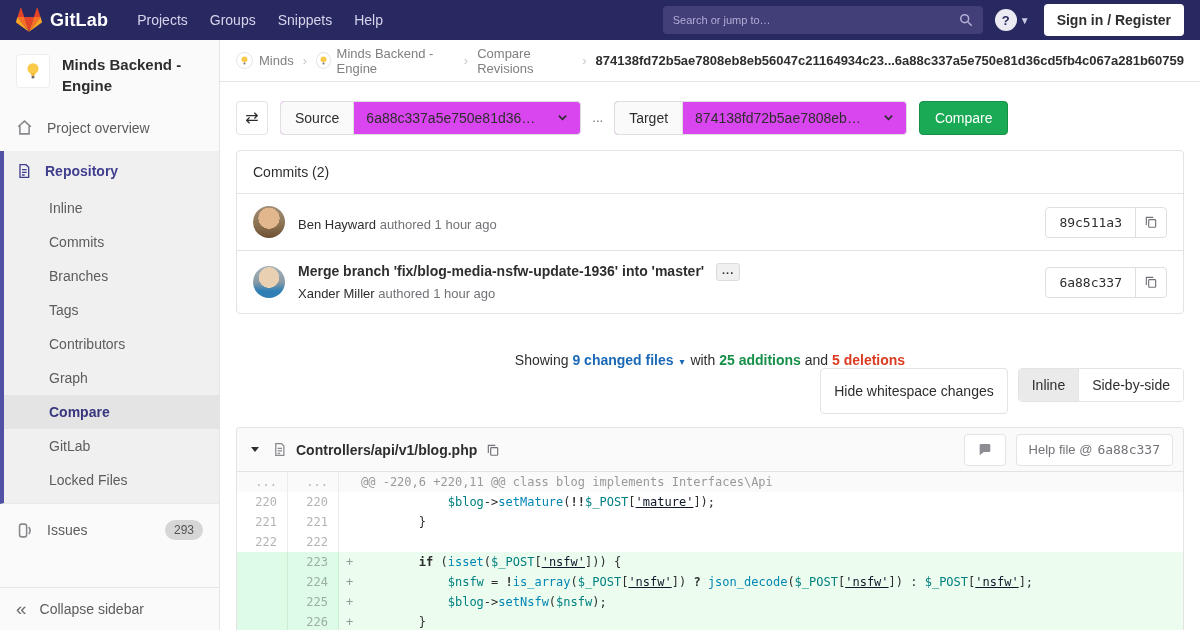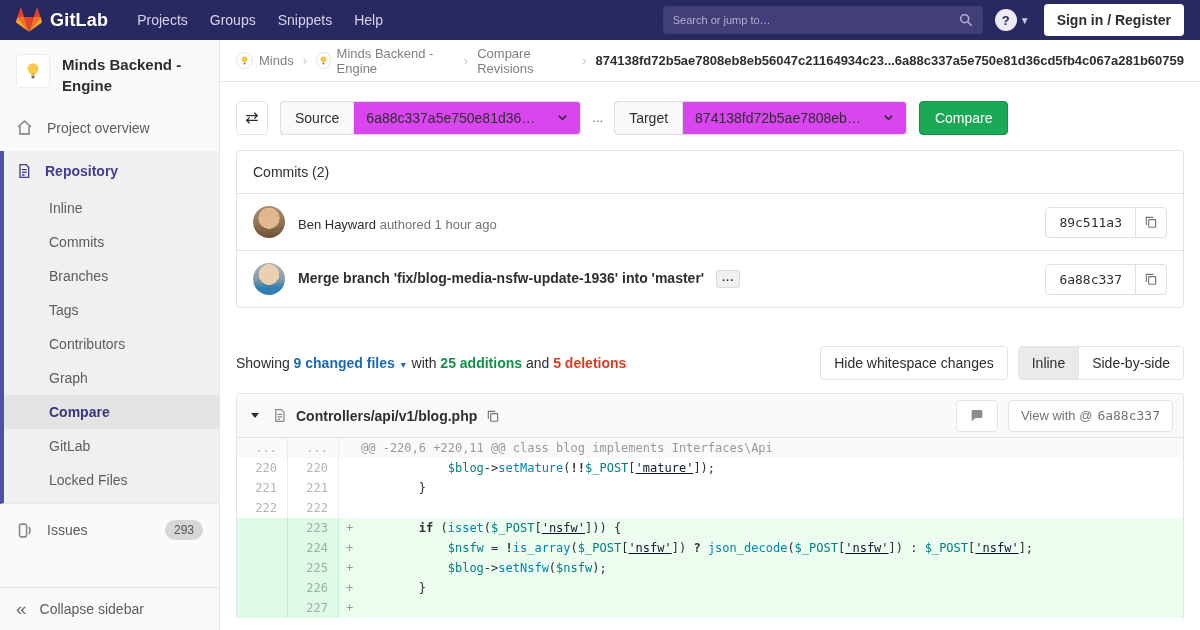--- a/index.html
+++ b/index.html
@@ -73,27 +73,27 @@
   .avatar.a2 { background: radial-gradient(circle at 50% 36%, #e9d0b2 0 39%, rgba(0,0,0,0) 40%), linear-gradient(180deg,#a7b4ba 0%, #8a9ba5 50%, #2f7fb5 78%); }
   .commit-title { font-weight:700; font-size:14px; }
   .ellipsis-btn { background:#f0f0f0; border:1px solid #dbdbdb; border-radius:3px; font-size:11px; line-height:8px; padding:2px 5px 6px; margin-left:8px; color:#2e2e2e; cursor:pointer; vertical-align:middle; font-weight:700; letter-spacing:1px; }
   .commit-meta { font-size:13px; color:#737278; margin-top:5px; }
   .commit-meta .author { color:#2e2e2e; }
   .sha-group { margin-left:auto; display:flex; border:1px solid #dfdfdf; border-radius:4px; overflow:hidden; height:31px; background:#fff; flex-shrink:0; }
   .sha-text { padding:0 13px; display:flex; align-items:center; font-family:"DejaVu Sans Mono",monospace; font-size:13px; }
   .copy-seg { border-left:1px solid #dfdfdf; width:31px; display:flex; align-items:center; justify-content:center; cursor:pointer; }
 
   
-  .summary-row { display:flex; align-items:center; margin-top:38px; font-size:14px; }
+  .summary-row { display:flex; align-items:center; margin-top:38px; font-size:14px;flex-direction:column; }
   .t-files { color:#1b69b6; font-weight:700; cursor:pointer; }
   .t-caret { color:#1b69b6; font-size:10px; margin:0 2px; cursor:pointer; }
   .t-add { color:#168f48; font-weight:700; }
   .t-del { color:#db3b21; font-weight:700; }
   .right-controls { margin-left:auto; display:flex; gap:10px; }
-  .ws-btn { border:1px solid #e3e3e3; background:#fff; border-radius:4px; padding:0 13px; height:34px; font-size:14px; color:#2e2e2e; cursor:pointer; font-family:"Liberation Sans",sans-serif; }
+  .ws-btn { border:1px solid #e3e3e3; background:#fff; border-radius:4px; padding:0 13px; height:46px; font-size:14px; color:#2e2e2e; cursor:pointer; font-family:"Liberation Sans",sans-serif; }
   .toggle-group { display:flex; border:1px solid #e3e3e3; border-radius:4px; overflow:hidden; height:34px; }
   .toggle { padding:0 13px; display:flex; align-items:center; font-size:14px; background:#fff; cursor:pointer; }
   .toggle.active { background:#eaeaea; border-right:1px solid #e3e3e3; }
 
   
   .file-panel { margin-top:13px; border:1px solid #e3e3e3; border-bottom:none; border-radius:4px 4px 0 0; }
   .file-head { background:#fafafa; border-bottom:1px solid #e3e3e3; border-radius:4px 4px 0 0; display:flex; align-items:center; gap:9px; padding:6px 10px; height:44px; }
   .caret-down { width:0; height:0; border-left:4px solid transparent; border-right:4px solid transparent; border-top:5px solid #2e2e2e; margin:0 4px; cursor:pointer; }
   .file-path { font-weight:700; font-size:14px; }
   .icon-btn { background:none; border:none; cursor:pointer; display:flex; align-items:center; }
@@ -296,20 +296,23 @@
           </div>
         </div>
 
         <div class="commit-row">
           <span class="avatar a2"></span>
           <div>
             <div>
               <span class="commit-title">Merge branch 'fix/blog-media-nsfw-update-1936' into 'master'</span>
               <button class="ellipsis-btn">...</button>
             </div>
+            <div class="commit-meta">
+              <span class="author">Xander Miller</span><span> authored 1 hour ago</span>
+            </div>
           </div>
           <div class="sha-group">
             <span class="sha-text">6a88c337</span>
             <span class="copy-seg">
               <svg width="14" height="14" viewBox="0 0 24 24" fill="none" stroke="#737278" stroke-width="2">
                 <rect x="8" y="8" width="12" height="13" rx="1.5"></rect>
                   <path d="M16 4H4v13"></path>
               </svg>
             </span>
           </div>
@@ -341,21 +344,21 @@
                 <path d="M16 4H4v13"></path>
             </svg>
           </button>
           <div class="file-actions">
             <button class="comment-btn">
               <svg width="16" height="16" viewBox="0 0 24 24">
                 <path d="M4 5a2 2 0 0 1 2-2h12a2 2 0 0 1 2 2v8a2 2 0 0 1-2 2h-8l-6 5z" fill="#8c8c93"></path>
               </svg>
             </button>
             <button class="viewfile-btn">
-              <span>View with @</span>
+              <span>Help file @</span>
               <span class="sha">6a88c337</span>
             </button>
           </div>
         </div>
         <div class="diff-table">
             <div class="diff-row hunk">
               <div class="ln">...</div>
               <div class="ln">...</div>
               <div class="code"><span class="tk-p">@@ -220,6 +220,11 @@ class blog implements Interfaces\Api</span></div>
             </div>

